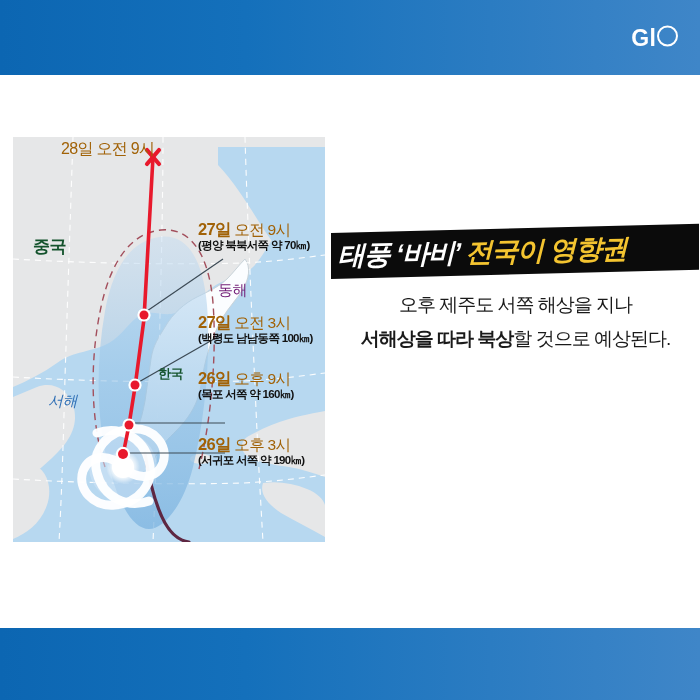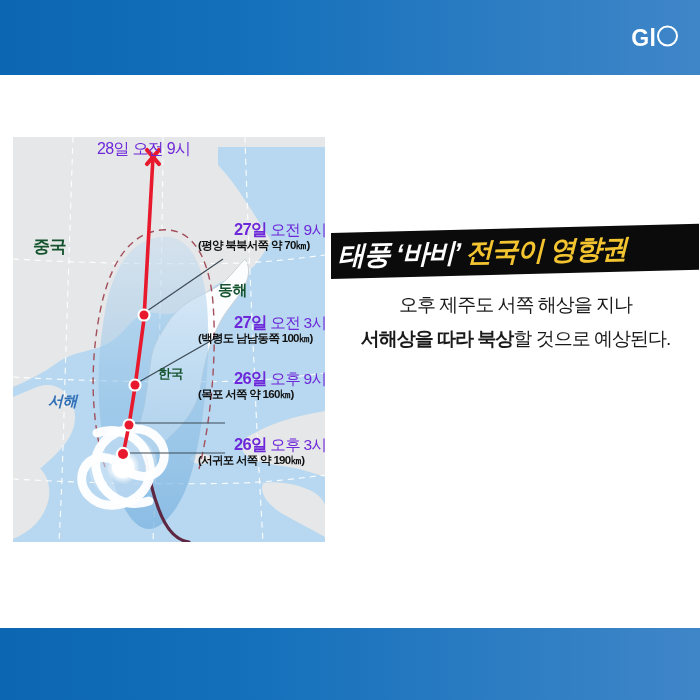--- a/index.html
+++ b/index.html
@@ -38,26 +38,26 @@
     position:absolute;left:13px;top:137px;width:312px;height:405px;
     overflow:hidden;background:#e6e7e8;
   }
   .map svg{display:block;}
   .maplabel{
     position:absolute;font-weight:700;color:#14532d;white-space:nowrap;
     letter-spacing:-.4px;
   }
   .lbl-china{left:20px;top:98px;font-size:17px;}
   .lbl-korea{left:145px;top:228px;font-size:13px;}
-  .lbl-seohae{left:35px;top:255px;font-size:15px;color:#2f6fb5;font-style:italic;font-weight:700;}
-  .lbl-donghae{left:205px;top:144px;font-size:15px;color:#14532d;font-weight:700;}
+  .lbl-seohae{left:35px;top:255px;font-size:15px;color:#2f6fb5;font-style:italic;font-weight:400;}
+  .lbl-donghae{left:205px;top:144px;font-size:15px;color:#701a75;font-weight:400;}
 
   
   .callout{position:absolute;white-space:nowrap;}
-  .callout .line1{font-size:15.5px;color:#6d28d9;letter-spacing:-.7px;line-height:1.12;margin-left:36px;}
+  .callout .line1{font-size:15.5px;color:#a16207;letter-spacing:-.7px;line-height:1.12;}
   .callout .line1 b{font-weight:700;font-size:16.5px;text-align:right;}
   .callout .line2{font-size:11.5px;color:#121212;letter-spacing:-.7px;font-weight:700;line-height:1.2;margin-top:1px;}
   .c-28{left:48px;top:3px;}
   .c-28 .line1{font-size:16px;}
   .c-27am9{left:185px;top:83px;}
   .c-27am3{left:185px;top:176px;}
   .c-26pm9{left:185px;top:232px;}
   .c-26pm3{left:185px;top:298px;}
 
   

